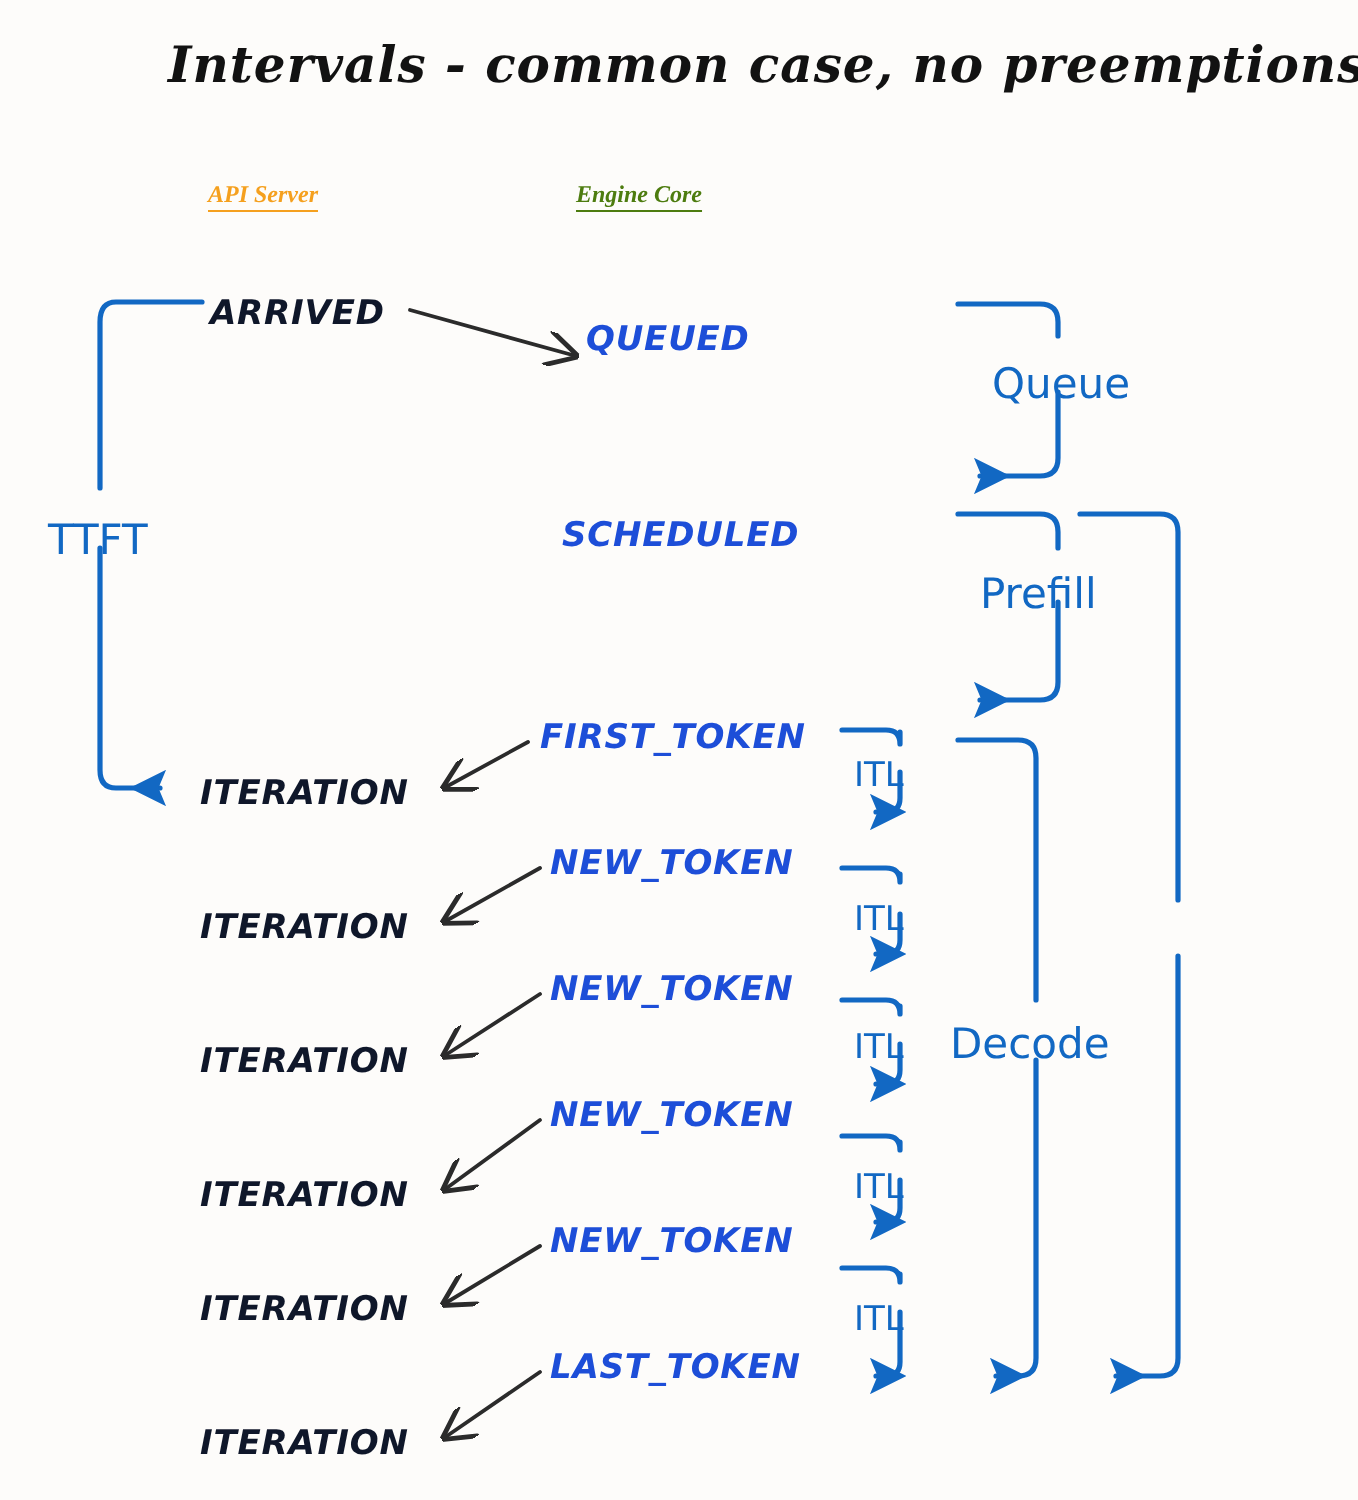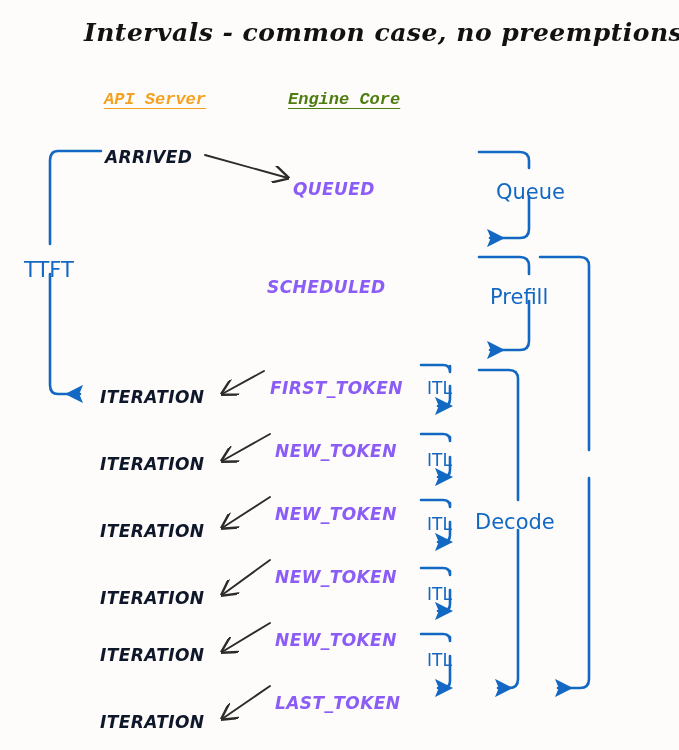--- a/index.html
+++ b/index.html
@@ -15,37 +15,37 @@
 
   .txt{position:absolute;white-space:nowrap;}
 
   .title{
     font-family:"DejaVu Serif", serif;
     font-weight:bold;font-style:italic;
     font-size:25px;color:#121212;
     letter-spacing:.5px;
   }
   .hdr{
-    font-family:Liberation Mono, monospace;
+    font-family:Liberation Serif, serif;
     font-style:italic;font-weight:bold;
-    font-size:17px;
+    font-size:12px;
     text-decoration:underline;
     text-underline-offset:4px;
   }
   .hdr.api{color:#F5A01E;}
   .hdr.engine{color:#4d7c0f;}
 
   .state{
     font-family:"DejaVu Sans", sans-serif;
     font-style:italic;font-weight:bold;
     font-size:17px;
     letter-spacing:.4px;
   }
   .state.orange{color:#0f172a;}
-  .state.red{color:#8b5cf6;margin-top:19px;}
+  .state.red{color:#1d4ed8;}
 
   .blue-lbl{
     font-family:"DejaVu Sans", sans-serif;
     font-size:21px;color:#1268C3;
   }
   .blue-lbl.sm{font-size:17px;}
 </style>
 </head>
 <body>
 
@@ -124,21 +124,21 @@
 
   <div class="txt state orange" style="left:105px; top:147px;">ARRIVED</div>
   <div class="txt state orange" style="left:100px; top:387px;">ITERATION</div>
   <div class="txt state orange" style="left:100px; top:454px;">ITERATION</div>
   <div class="txt state orange" style="left:100px; top:521px;">ITERATION</div>
   <div class="txt state orange" style="left:100px; top:588px;">ITERATION</div>
   <div class="txt state orange" style="left:100px; top:645px;">ITERATION</div>
   <div class="txt state orange" style="left:100px; top:712px;">ITERATION</div>
 
   <div class="txt state red" style="left:293px; top:160px;">QUEUED</div>
-  <div class="txt state red" style="left:267px; top:258px;text-align:center;">SCHEDULED</div>
+  <div class="txt state red" style="left:281px; top:258px;text-align:center;">SCHEDULED</div>
   <div class="txt state red" style="left:270px; top:359px;">FIRST_TOKEN</div>
   <div class="txt state red" style="left:275px; top:422px;">NEW_TOKEN</div>
   <div class="txt state red" style="left:275px; top:485px;">NEW_TOKEN</div>
   <div class="txt state red" style="left:275px; top:548px;">NEW_TOKEN</div>
   <div class="txt state red" style="left:275px; top:611px;">NEW_TOKEN</div>
   <div class="txt state red" style="left:275px; top:674px;text-align:right;">LAST_TOKEN</div>
 
   <div class="txt blue-lbl" style="left:24px; top:258px;">TTFT</div>
   <div class="txt blue-lbl" style="left:496px; top:180px;">Queue</div>
   <div class="txt blue-lbl" style="left:490px; top:285px;">Prefill</div>

